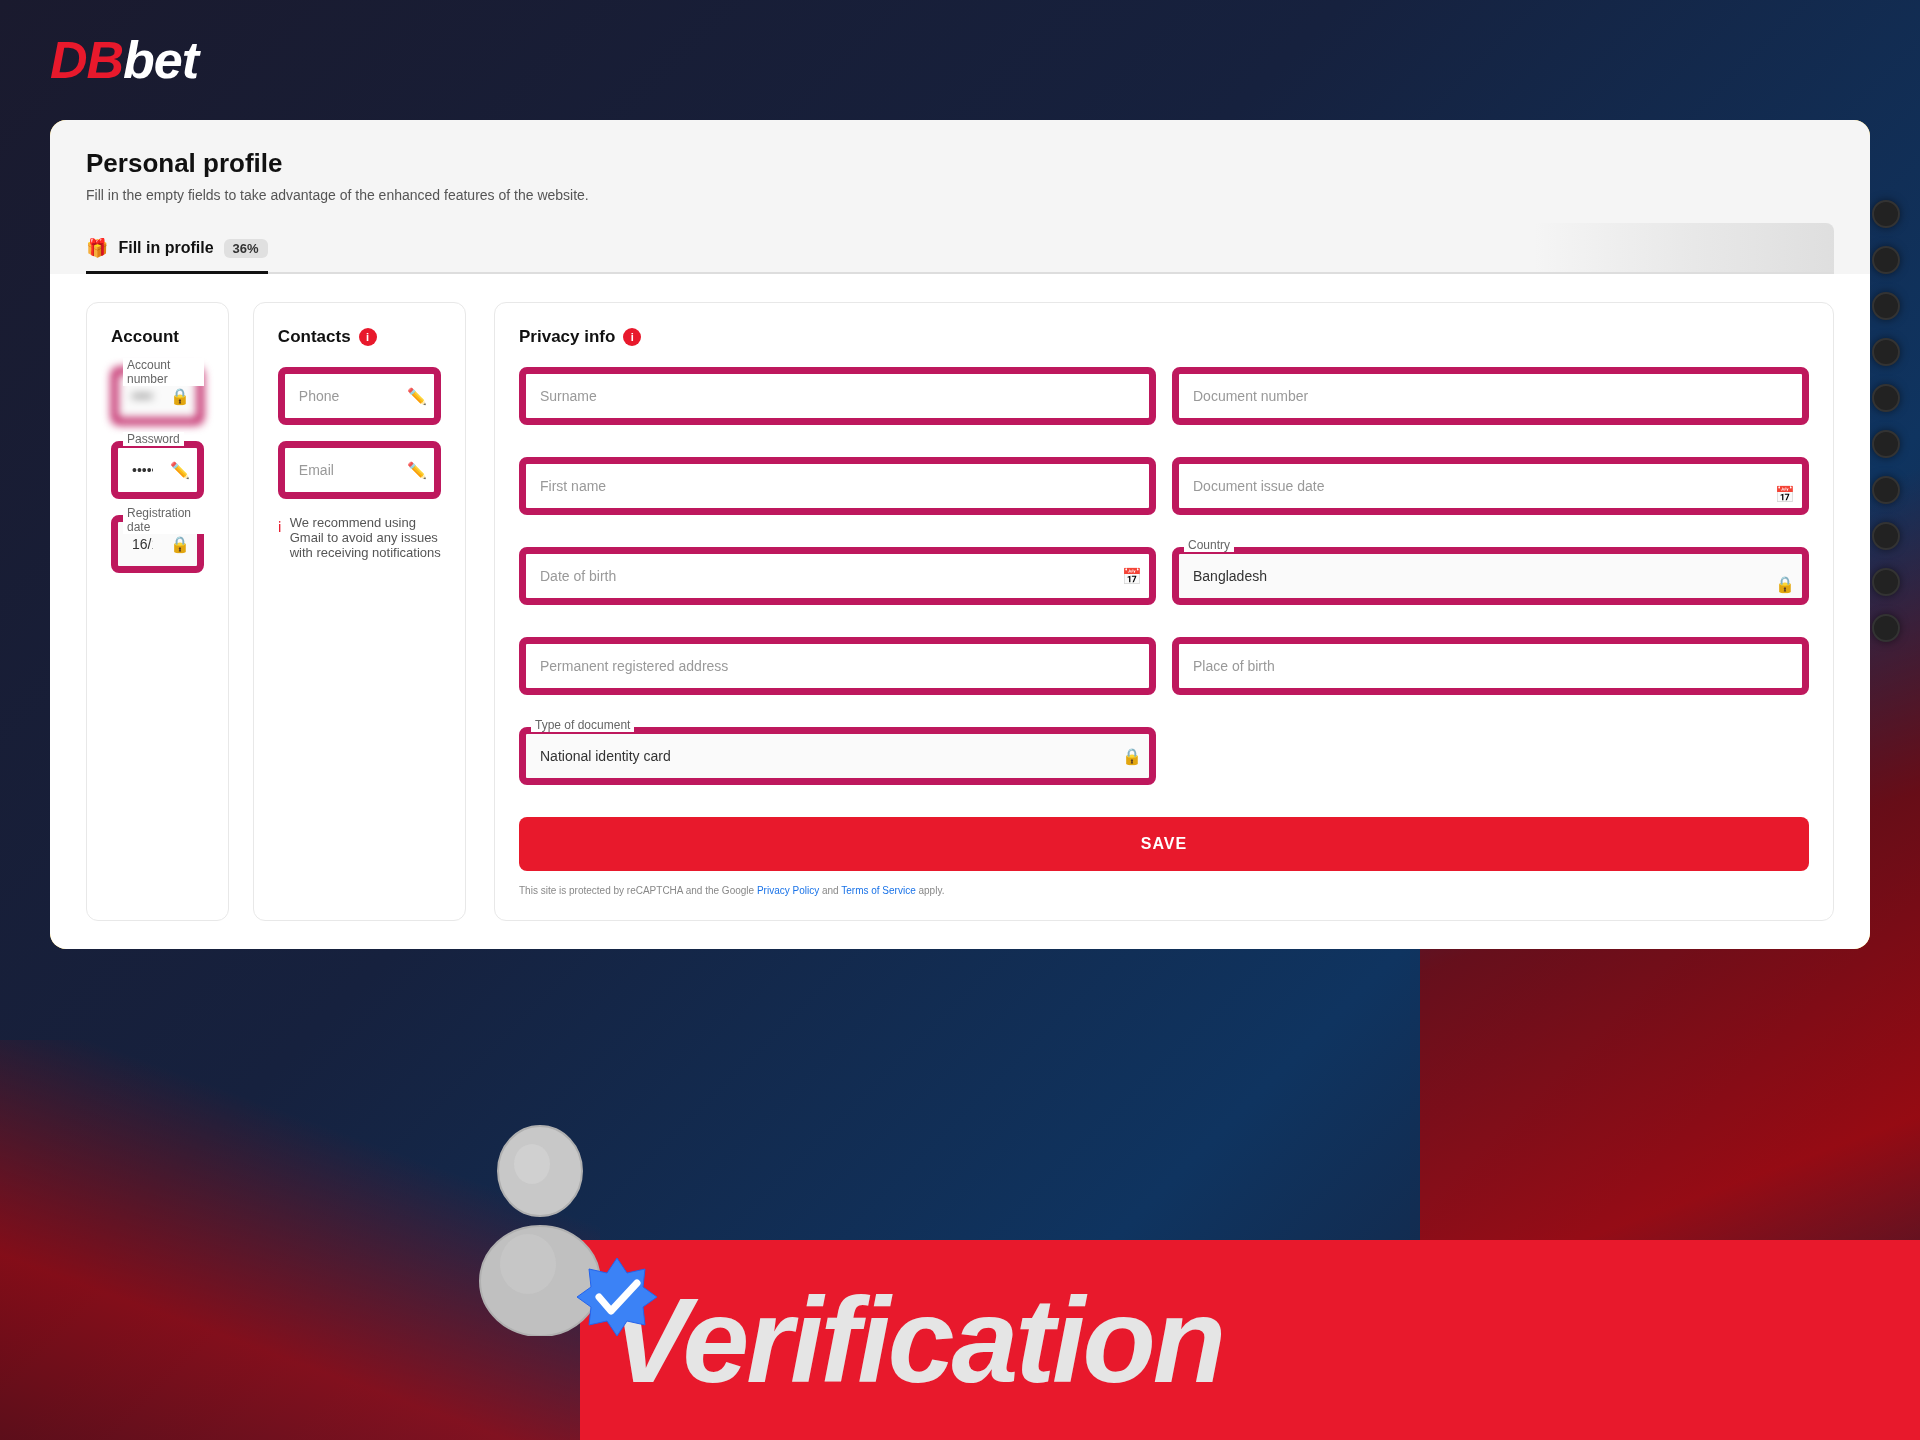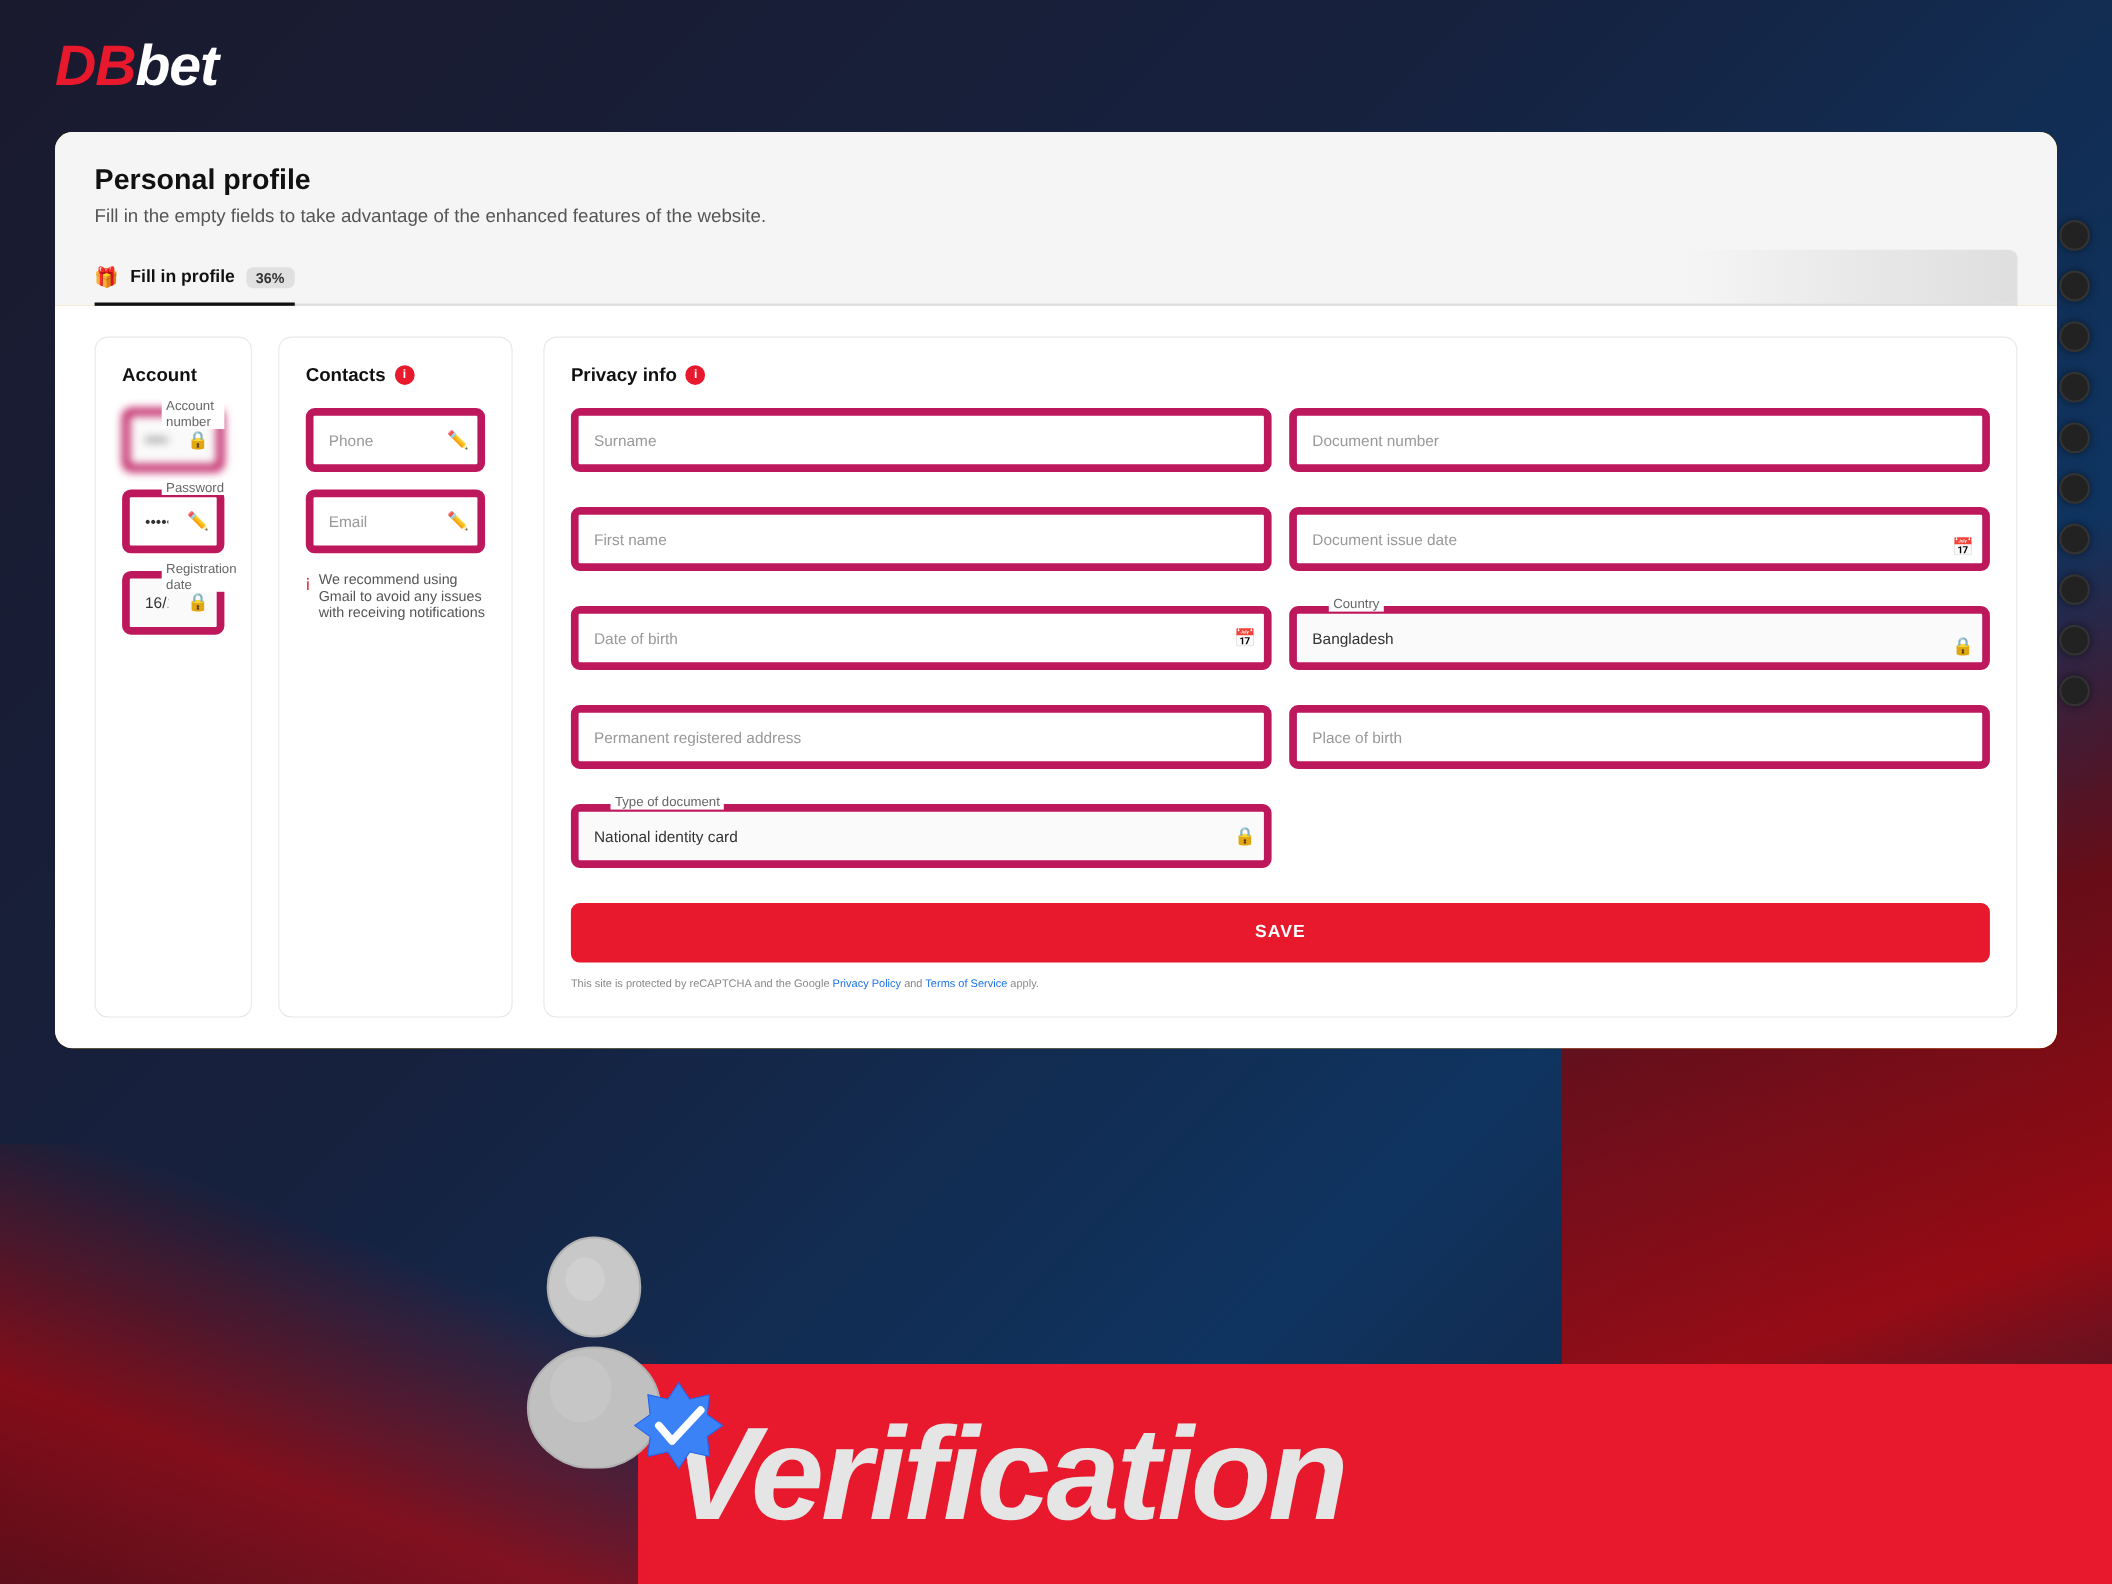--- a/index.html
+++ b/index.html
@@ -99,21 +99,21 @@
       background: #f5f5f5;
       padding: 28px 36px 0 36px;
     }
     .page-title {
       font-size: 26px;
       font-weight: 700;
       color: #111;
       margin-bottom: 8px;
     }
     .page-subtitle {
-      font-size: 17px;
+      font-size: 14px;
       color: #555;
       margin-bottom: 20px;
     }
 
     
     .tab-bar {
       display: flex;
       align-items: center;
       gap: 0;
       border-bottom: 2px solid #ddd;
@@ -211,21 +211,20 @@
     }
     .field-label {
       position: absolute;
       top: -9px;
       left: 12px;
       background: #fff;
       padding: 0 4px;
       font-size: 12px;
       color: #666;
       z-index: 1;
-      margin-left: 24px;
     }
     .field-input {
       width: 100%;
       padding: 14px 44px 14px 14px;
       border: 7px solid #be185d;
       border-radius: 8px;
       font-size: 14px;
       color: #333;
       background: #fff;
       outline: none;

